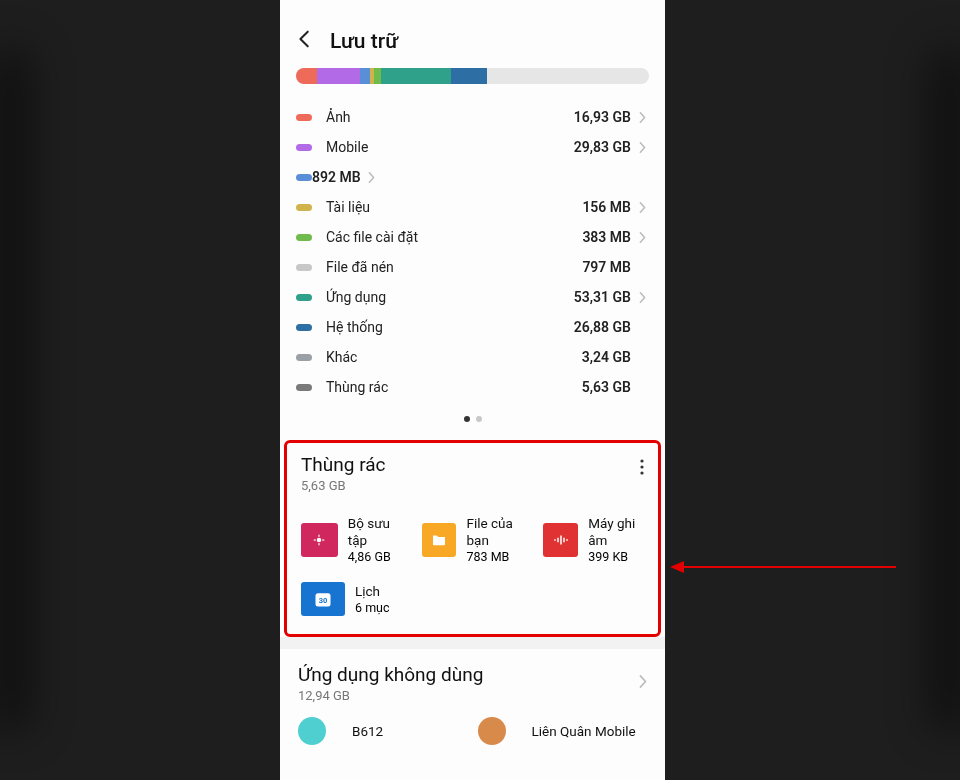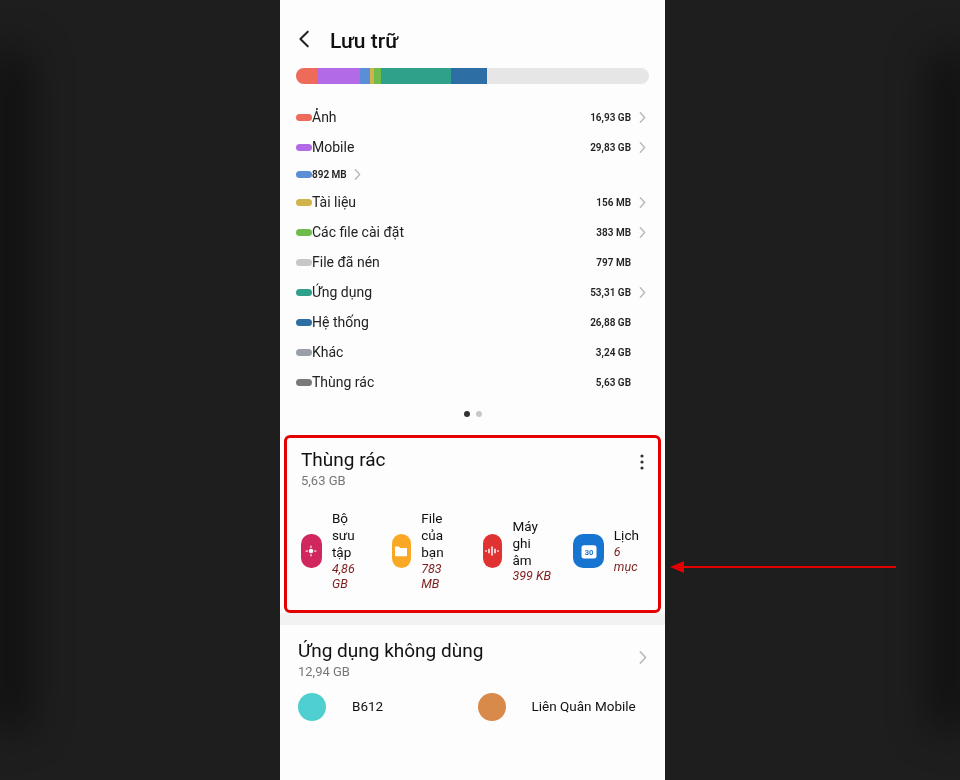--- a/index.html
+++ b/index.html
@@ -53,57 +53,57 @@
   align-items: center;
   padding: 7px 0;
   font-size: 14px;
 }
 .dot {
   width: 16px;
   height: 7px;
   border-radius: 4px;
   flex: 0 0 16px;
 }
-.cat-label { color: #222; flex: 1; margin-left: 0; }
-.cat-size { color: #222; font-weight: 600; font-size: 10px; }
+.cat-label { color: #222; flex: 1; margin-left: 14px; }
+.cat-size { color: #222; font-weight: 600; font-size: 14px; }
 .chev { width: 14px; display:flex; justify-content:center; margin-left: 4px; }
 .chev svg { width: 7px; height: 11px; }
 .pager { display:flex; justify-content:center; gap:6px; margin:14px 0 18px 0; }
 .pdot { width:6px; height:6px; border-radius:3px; background:#c8c8c8; }
 .pdot.active { background:#333; }
 .card-sep { height: 12px; background: #f2f2f2; }
 .highlight-box {
   border: 3px solid #e30000;
   border-radius: 6px;
   margin: 4px 4px 0 4px;
   padding: 10px 14px 18px 14px;
 }
 .section-head { display:flex; align-items:flex-start; }
 .section-title { font-size: 19px; color:#111; }
 .section-sub { font-size: 13px; color:#777; margin-top:2px; }
 .more-icon { margin-left: auto; margin-top:6px; }
 .more-icon svg { width:4px; height:16px; }
 .trash-grid {
   display:grid;
-  grid-template-columns: 1fr 1fr 1fr 1fr;
+  grid-template-columns: 1fr 1fr 1fr;
   gap: 18px 20px;
   margin-top: 22px;
 }
 .trash-item { display:flex; align-items:center; gap:10px; }
 .app-icon {
-  width:34px; height:34px; border-radius:10px;
+  width:44px; height:34px; border-radius:3px;
   display:flex; align-items:center; justify-content:center;
   color:#fff; font-size:12px; font-weight:600;
 }
 .ti-gallery { background:#d0275e; }
 .ti-files { background:#f9a825; }
 .ti-voice { background:#e03232; }
 .ti-cal { background:#1874d1; }
 .ti-label { font-size:13.5px; color:#111; line-height:1.25; }
-.ti-sub { font-size:12.5px; color:#7f1d1d; line-height:1.25;font-style:italic; }
+.ti-sub { font-size:12.5px; color:#000000; line-height:1.25; }
 .unused {
   padding: 14px 18px 4px 18px;
   display:flex; align-items:flex-start;
 }
 .unused-chev { margin-left:auto; margin-top:10px; }
 .apps-row {
   display:grid;
   grid-template-columns: 1fr 1fr;
   gap: 10px;
   padding: 10px 18px 0 18px;

